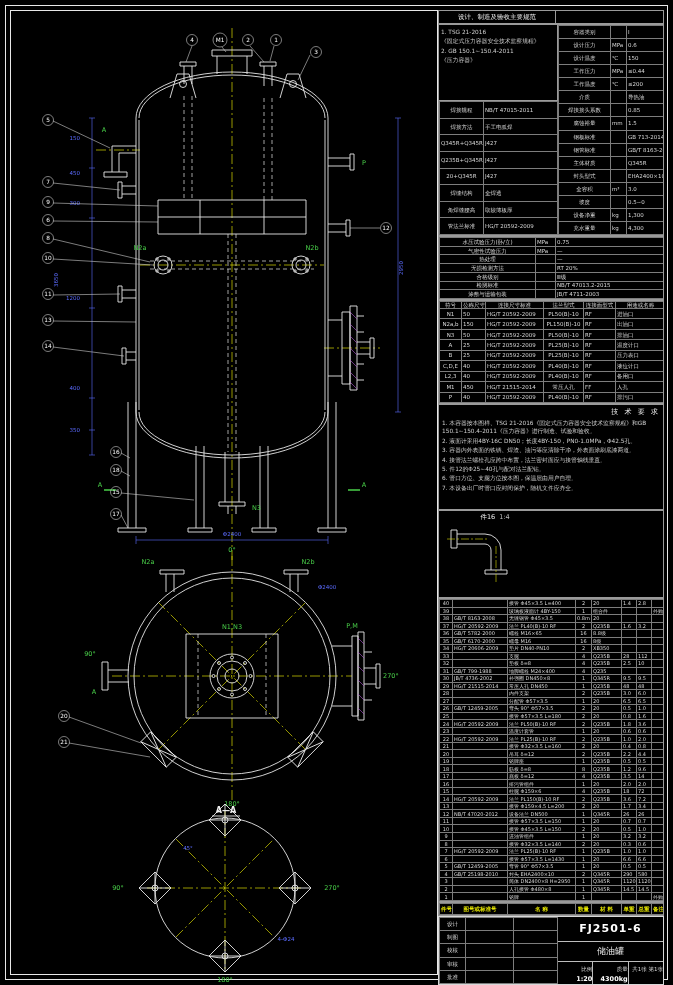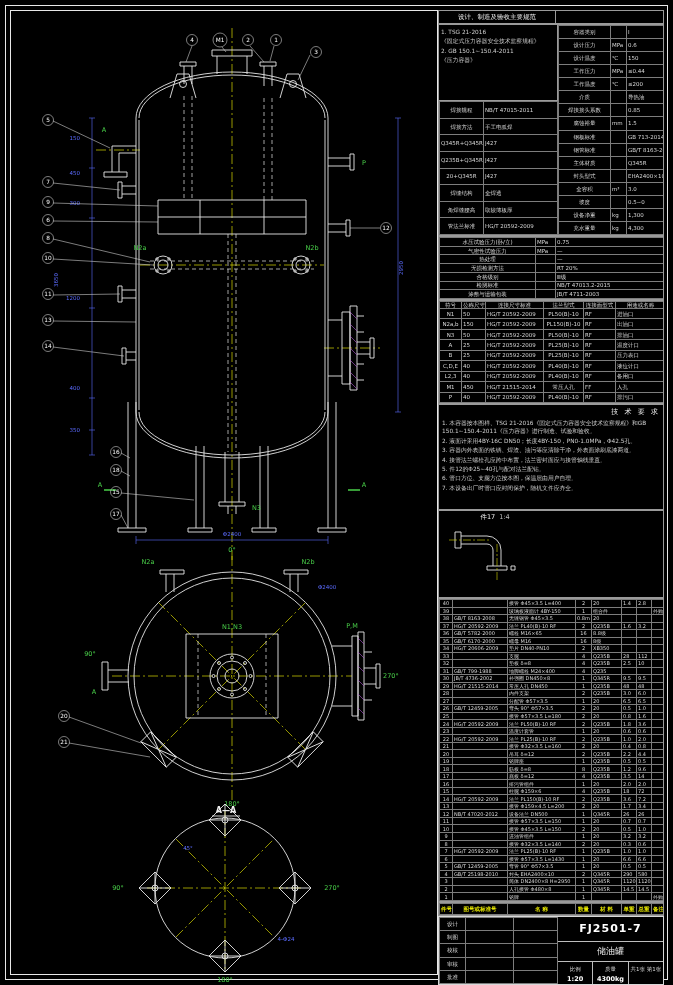--- a/index.html
+++ b/index.html
@@ -31,21 +31,21 @@
   table.bom td{font-size:5px;line-height:6px;height:6px;}
   table.bomh td{font-size:5.5px;color:#e8e800;font-weight:bold;text-align:center;}
   td.num{text-align:center;}
   
   .tblock{display:flex;height:100%;}
   .tleft{width:118px;border-right:1px solid #bdbdbd;}
   .tright{width:108px;display:flex;flex-direction:column;}
   .dwgno{height:24px;line-height:24px;text-align:center;font-size:11px;font-weight:bold;letter-spacing:1px;color:#fff;border-bottom:1px solid #bdbdbd;}
   .dname{height:19px;line-height:19px;text-align:center;font-size:9px;color:#efefef;border-bottom:1px solid #bdbdbd;}
   .trow3{display:flex;flex:1;font-size:5.5px;text-align:center;color:#d8d8d8;}
-  .trow3 div{flex:1;border-right:1px solid #bdbdbd;padding-top:4px;box-sizing:border-box;}
+  .trow3 div{flex:1;border-right:1px solid #bdbdbd;padding-top:4px;box-sizing:border-box;text-align:right;}
   .trow3 div:last-child{border-right:none;}
   .trow3 b{display:block;font-size:6.5px;color:#fff;margin-top:2px;}
   svg text{font-family:"DejaVu Sans","Liberation Sans",sans-serif;}
 </style>
 </head>
 <body>
 
 <div class="abs frame" style="left:5px;top:5px;width:663px;height:975px;"></div>
 <div class="abs frame" style="left:10px;top:10px;width:653px;height:965px;"></div>
 
@@ -575,24 +575,24 @@
           <div class="note-line">5. 件12的Φ25~40孔与配对法兰配钻。</div>
           <div class="note-line">6. 管口方位、支腿方位按本图，保温层由用户自理。</div>
           <div class="note-line">7. 本设备出厂时管口应封闭保护，随机文件应齐全。</div>
         </div>
     </div>
   </div>
 
   <div class="sec" style="top:500px;height:88px;">
     <div class="details" style="height:100%;">
       <div class="dbox">
-        <div class="dlab"><span>件17</span><span class="scale">1:4</span></div>
+        <div class="dlab"><span>件16</span><span class="scale">1:4</span></div>
         <svg width="104" height="64" viewBox="0 0 104 64">
-          <path stroke="#e8e8e8" stroke-width="0.9" fill="none" d="M20,14 H46 A14,14 0 0 1 60,28 V44 M20,22 H46 A6,6 0 0 1 52,28 V44 M14,10 H20 V26 H14 Z M46,44 H66 V48 H46 Z M70,44 H74 V48 H70 Z"></path>
-          <path stroke="#d8d800" stroke-width="0.6" stroke-dasharray="8 2 2 2" fill="none" d="M8,18 H50 M56,22 V58"></path>
+          <path stroke="#e8e8e8" stroke-width="0.9" fill="none" d="M16,12 H44 A16,16 0 0 1 60,28 V48 M16,22 H44 A6,6 0 0 1 50,28 V48 M10,8 H16 V26 H10 Z M44,48 H66 V52 H44 Z"></path>
+          <path stroke="#d8d800" stroke-width="0.6" stroke-dasharray="8 2 2 2" fill="none" d="M6,17 H48 M55,24 V60"></path>
         </svg>
       </div>
     </div>
   </div>
 
   <div class="sec" style="top:588px;height:304px;">
     <table class="t bom">
       <colgroup>
           <col style="width:13px">
           <col style="width:55px">
@@ -1067,21 +1067,21 @@
               </tr>
               <tr>
                 <td class="num">批准</td>
                 <td></td>
                 <td></td>
               </tr>
             </tbody>
         </table>
       </div>
       <div class="tright">
-        <div class="dwgno">FJ2501-7</div>
+        <div class="dwgno">FJ2501-6</div>
         <div class="dname">储油罐</div>
         <div class="trow3">
           <div><span>比例</span><b>1:20</b></div>
           <div><span>质量</span><b>4300kg</b></div>
           <div>共1张 第1张</div>
         </div>
       </div>
     </div>
   </div>
 

